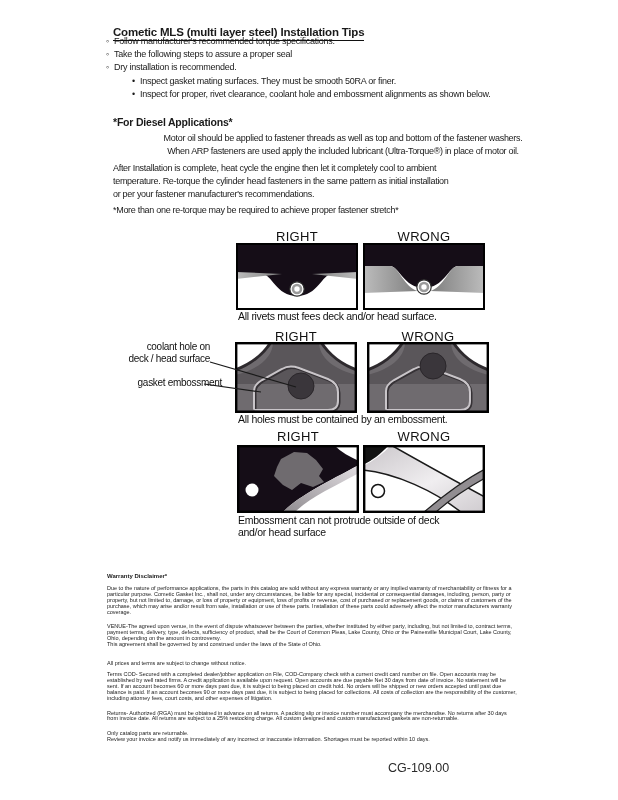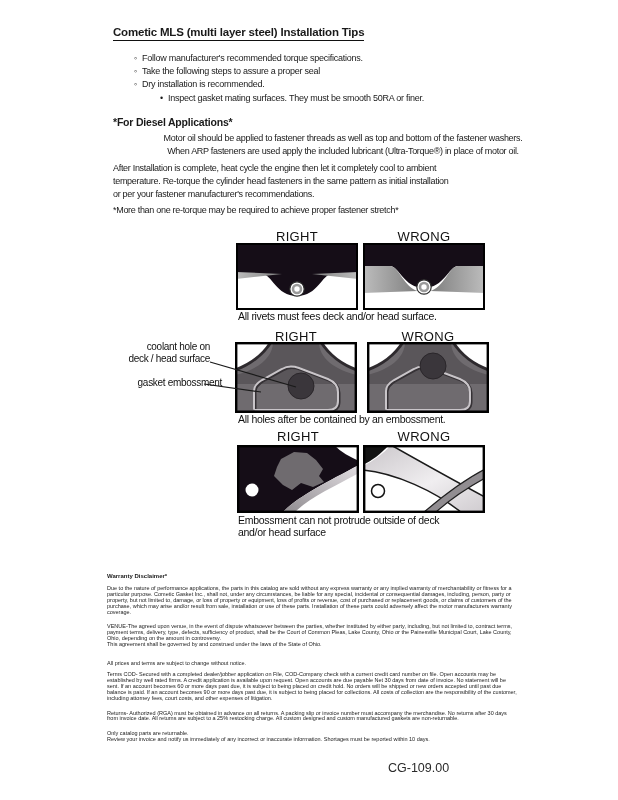--- a/index.html
+++ b/index.html
@@ -2,21 +2,21 @@
 <html><head>
 <meta charset="utf-8">
 <style>
   html,body{margin:0;padding:0;background:#fff;}
   .page{position:relative;width:618px;height:800px;background:#ffffff;overflow:hidden;
         font-family:"Liberation Sans","DejaVu Sans",sans-serif;color:#1a1a1a;border-radius:31px;}
   .abs{position:absolute;}
   .pre{white-space:pre-line;}
   .title{left:113px;top:26px;font-size:11.5px;font-weight:bold;letter-spacing:-0.2px;
          border-bottom:1.6px solid #111;padding-bottom:2px;}
-  .tips{left:106px;top:52px;font-size:9px;letter-spacing:-0.25px;margin-left:28px;}
+  .tips{left:106px;top:35px;font-size:9px;letter-spacing:-0.25px;}
   .tip{line-height:13.2px;white-space:nowrap;}
   .tip .mk{display:inline-block;width:8px;font-size:9px;}
   .tip.sub{margin-left:26px;}
   .h2{left:113px;top:116px;font-size:10.5px;font-weight:bold;letter-spacing:-0.2px;}
   .para{left:113px;font-size:9px;line-height:13px;letter-spacing:-0.3px;width:460px;}
   .p1{top:132px;text-align:center;}
   .p2{top:162px;}
   .note{top:204px;}
   .dlabel{width:122px;text-align:center;font-size:13px;letter-spacing:0.3px;color:#111;}
   .dimg{width:122px;}
@@ -35,20 +35,21 @@
 
 <div class="page">
 
   <div class="abs title">Cometic MLS (multi layer steel) Installation Tips</div>
 
   <div class="abs tips">
     <div class="tip"><span class="mk">◦</span><span>Follow manufacturer's recommended torque specifications.</span></div>
     <div class="tip"><span class="mk">◦</span><span>Take the following steps to assure a proper seal</span></div>
     <div class="tip"><span class="mk">◦</span><span>Dry installation is recommended.</span></div>
     <div class="tip sub"><span class="mk">•</span><span>Inspect gasket mating surfaces.  They must be smooth 50RA or finer.</span></div>
+    <div class="tip sub"><span class="mk">•</span><span>Inspect for proper, rivet clearance, coolant hole and embossment alignments as shown below.</span></div>
   </div>
 
   <div class="abs h2">*For Diesel Applications*</div>
   <div class="abs para p1 pre">Motor oil should be applied to fastener threads as well as top and bottom of the fastener washers.
 When ARP fasteners are used apply the included lubricant (Ultra-Torque®) in place of motor oil.</div>
   <div class="abs para p2 pre">After Installation is complete, heat cycle the engine then let it completely cool to ambient
 temperature. Re-torque the cylinder head fasteners in the same pattern as initial installation
 or per your fastener manufacturer's recommendations.</div>
   <div class="abs para note">*More than one re-torque may be required to achieve proper fastener stretch*</div>
 
@@ -130,21 +131,21 @@
       <rect x="0" y="68.5" width="122" height="2.5" fill="#49454a"></rect>
       <rect x="1.2" y="1.2" width="119.6" height="68.6" fill="none" stroke="#000" stroke-width="2.4"></rect>
     </svg>
   </div>
 
   <svg class="abs" style="left:200px;top:358px;" width="100" height="40" viewBox="0 0 100 40">
     <line x1="10" y1="4" x2="96" y2="29" stroke="#1a1a1a" stroke-width="1.2"></line>
     <line x1="4" y1="26" x2="61" y2="34" stroke="#1a1a1a" stroke-width="1.2"></line>
   </svg>
 
-  <div class="abs cap" style="left:238px;top:414px;">All holes after be contained by an embossment.</div>
+  <div class="abs cap" style="left:238px;top:414px;">All holes must be contained by an embossment.</div>
 
   <div class="abs dlabel" style="left:237px;top:429px;">RIGHT</div>
   <div class="abs dlabel" style="left:363px;top:429px;">WRONG</div>
 
   <div class="abs dimg" style="left:237px;top:445px;">
     <svg width="122" height="68" viewBox="0 0 122 68">
       <defs>
         <linearGradient id="g3s" x1="0" y1="1" x2="1" y2="0">
             <stop offset="0" stop-color="#8e8a8e"></stop>
             <stop offset="1" stop-color="#e3dfe3"></stop>

